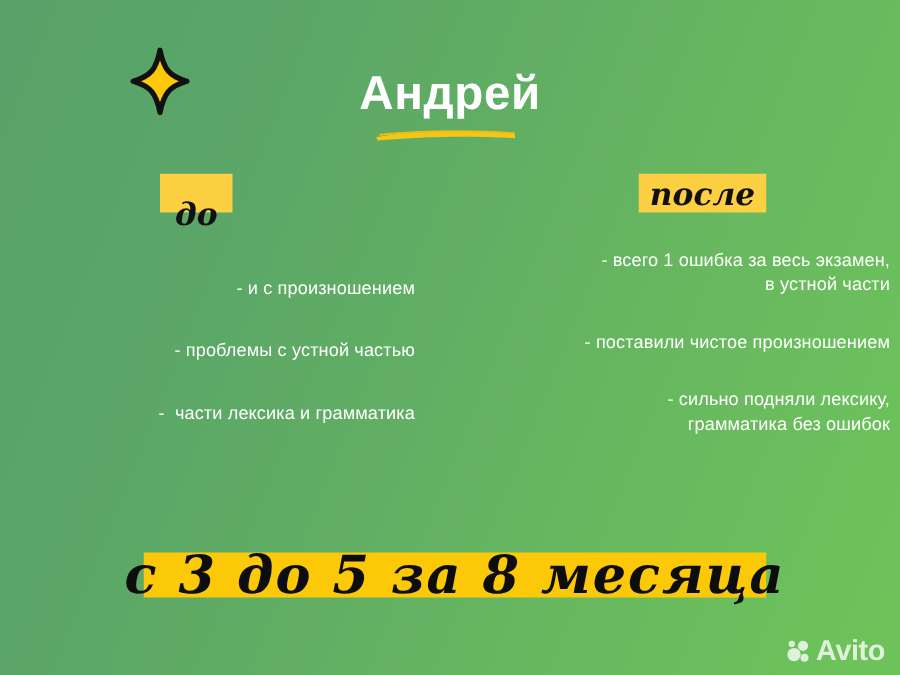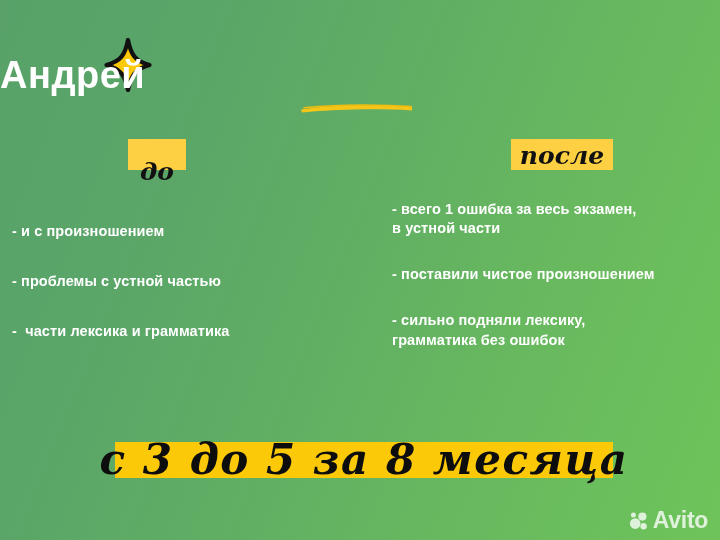--- a/index.html
+++ b/index.html
@@ -36,21 +36,21 @@
     line-height: 0;
   }
   .sparkle svg { display: block; width: 100%; height: 100%; }
 
   
   .title {
     position: absolute;
     left: 0;
     top: 56px;
     width: 720px;
-    text-align: left;
+    text-align: center;
     color: #ffffff;
     font-size: 38px;
     font-weight: 700;
     letter-spacing: 0.5px;
     line-height: 1;
     white-space: nowrap;
   }
   .title-underline {
     position: absolute;
     left: 299px;
@@ -90,24 +90,24 @@
     height: 31px;
     font-size: 25px;
     padding-top: 4px;
     box-sizing: border-box;
   }
 
   
   .col {
     position: absolute;
     color: #ffffff;
-    font-weight: 700;
+    font-weight: 400;
     font-size: 14.5px;
     letter-spacing: 0.1px;
-    text-align: left;
+    text-align: right;
   }
   .col-left  { left: 12px;  top: 222px; width: 320px; }
   .col-right { left: 392px; top: 200px; width: 320px; }
 
   .bullet {
     display: block;
     white-space: pre-wrap;
     line-height: 1.32;
   }
   .col-left  .bullet { margin-bottom: 31px; }

